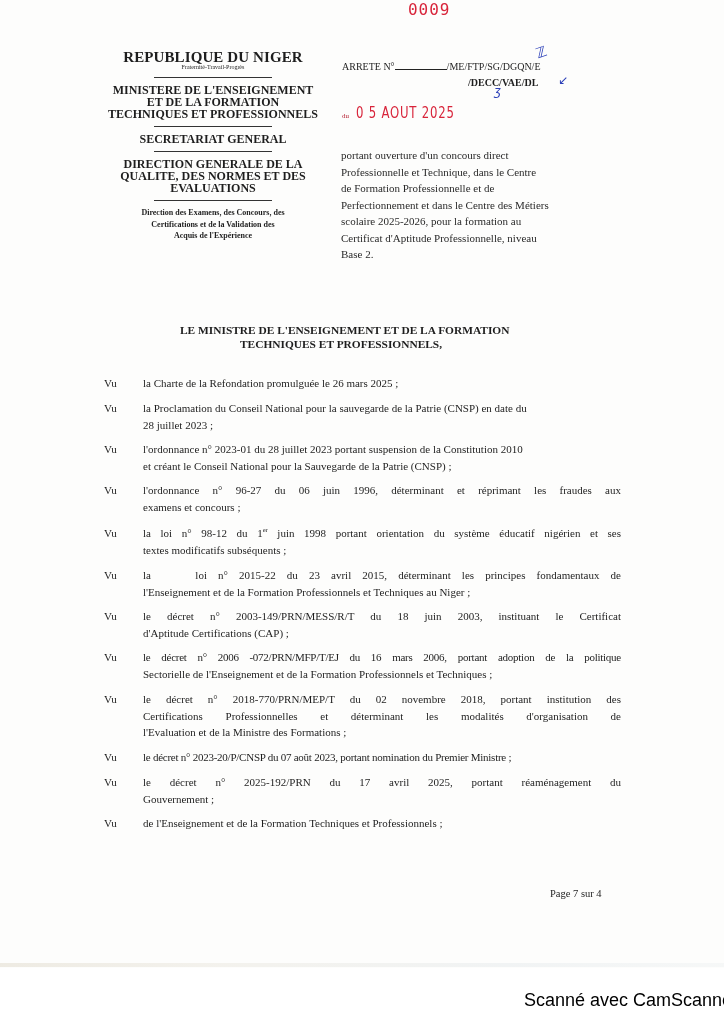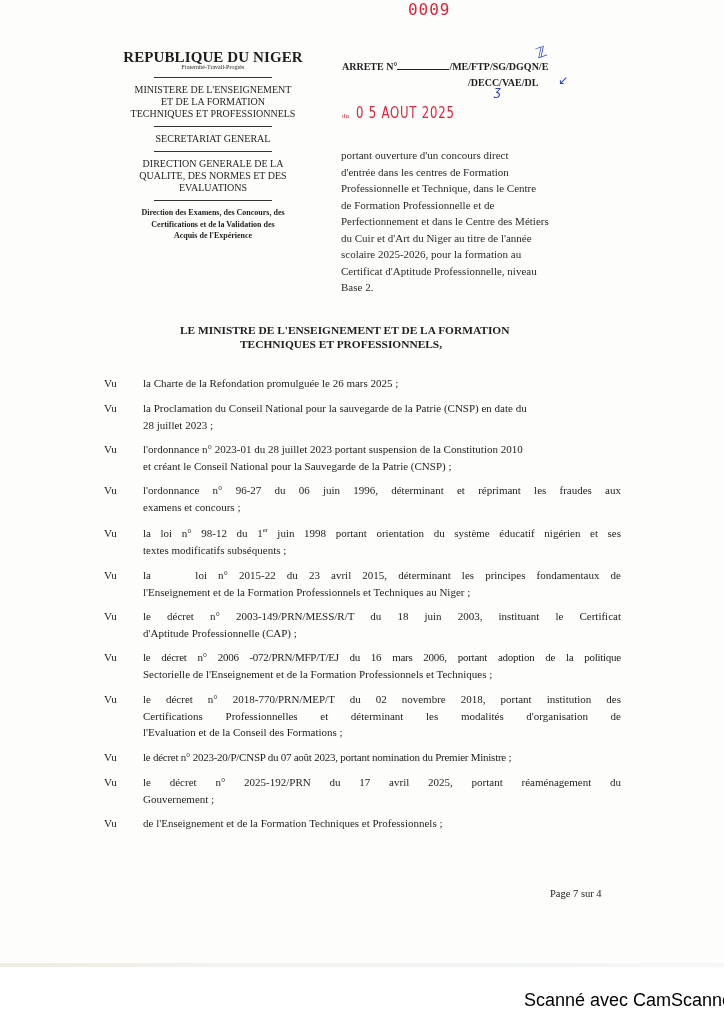--- a/index.html
+++ b/index.html
@@ -48,35 +48,35 @@
       font-size: 6px;
       line-height: 8px;
     }
     .hdr-left .sep {
       width: 118px;
       height: 0;
       border-top: 1px solid #333;
       margin: 6px auto 6px auto;
     }
     .hdr-left .ministry {
-      font-weight: normal;
-      font-size: 10px;
+      font-weight: bold;
+      font-size: 12px;
       line-height: 12px;
     }
     .hdr-left .direction {
       font-weight: bold;
       font-size: 8px;
       line-height: 11.5px;
     }
     
     .arrete {
       position: absolute;
       left: 342px;
       top: 60px;
-      font-weight: bold;
+      font-weight: normal;
       font-size: 10px;
       white-space: nowrap;
     }
     .arrete .blank {
       display: inline-block;
       width: 52px;
       border-bottom: 1px solid #222;
       vertical-align: baseline;
       height: 9px;
     }
@@ -234,25 +234,23 @@
 <div class="arrete-line2">/DECC/VAE/DL</div>
 <div class="handwrite" style="left:536px;top:44px;font-size:14px;transform:rotate(-20deg);">ℤ</div>
 <div class="handwrite" style="left:494px;top:84px;font-size:12px;">ʒ</div>
 <div class="handwrite" style="left:558px;top:73px;font-size:12px;">↙</div>
 
 <div class="du-label">du</div>
 <div class="date-stamp">0 5  AOUT  2025</div>
 
 <div class="subject">
   <div>portant ouverture d'un concours direct</div>
-  <div>d'entrée dans les centres de Formation</div>
   <div>Professionnelle et Technique, dans le Centre</div>
   <div>de Formation Professionnelle et de</div>
   <div> Perfectionnement et dans le Centre des Métiers</div>
-  <div>du Cuir et d'Art du Niger au titre de l'année</div>
   <div>scolaire 2025-2026, pour la formation au</div>
   <div> Certificat d'Aptitude Professionnelle, niveau</div>
   <div>Base 2.</div>
 </div>
 
 <div class="minister-title">
   <div class="l1">LE MINISTRE DE L'ENSEIGNEMENT ET DE LA FORMATION</div>
   <div class="l2">TECHNIQUES ET PROFESSIONNELS,</div>
 </div>
 
@@ -295,36 +293,36 @@
     <div class="vu">Vu</div>
     <div class="vu-text">
       <span class="line full" style="white-space:pre">la    loi n° 2015-22 du 23 avril 2015, déterminant les principes fondamentaux de</span>
       <span class="line last">l'Enseignement et de la Formation Professionnels et Techniques au Niger ;</span>
     </div>
   </div>
   <div class="vu-item" style="top:608px">
     <div class="vu">Vu</div>
     <div class="vu-text">
       <span class="line full">le décret n° 2003-149/PRN/MESS/R/T du 18 juin 2003, instituant le Certificat</span>
-      <span class="line last">d'Aptitude Professionnelle (CAP) ;</span>
+      <span class="line last">d'Aptitude Certifications (CAP) ;</span>
     </div>
   </div>
   <div class="vu-item" style="top:649px">
     <div class="vu">Vu</div>
     <div class="vu-text">
       <span class="line full" style="letter-spacing:-0.25px">le décret n° 2006 -072/PRN/MFP/T/EJ du 16 mars 2006, portant adoption de la politique</span>
       <span class="line last">Sectorielle de l'Enseignement et de la Formation Professionnels et Techniques ;</span>
     </div>
   </div>
   <div class="vu-item" style="top:691px">
     <div class="vu">Vu</div>
     <div class="vu-text">
       <span class="line full">le décret n° 2018-770/PRN/MEP/T du 02 novembre 2018, portant institution des</span>
       <span class="line full">Certifications Professionnelles et déterminant les modalités d'organisation de</span>
-      <span class="line last">l'Evaluation et de la Conseil des Formations ;</span>
+      <span class="line last">l'Evaluation et de la Ministre des Formations ;</span>
     </div>
   </div>
   <div class="vu-item" style="top:749px">
     <div class="vu">Vu</div>
     <div class="vu-text">
       <span class="line last" style="letter-spacing:-0.25px">le décret n° 2023-20/P/CNSP du 07 août 2023, portant nomination du Premier Ministre ;</span>
     </div>
   </div>
   <div class="vu-item" style="top:774px">
     <div class="vu">Vu</div>

